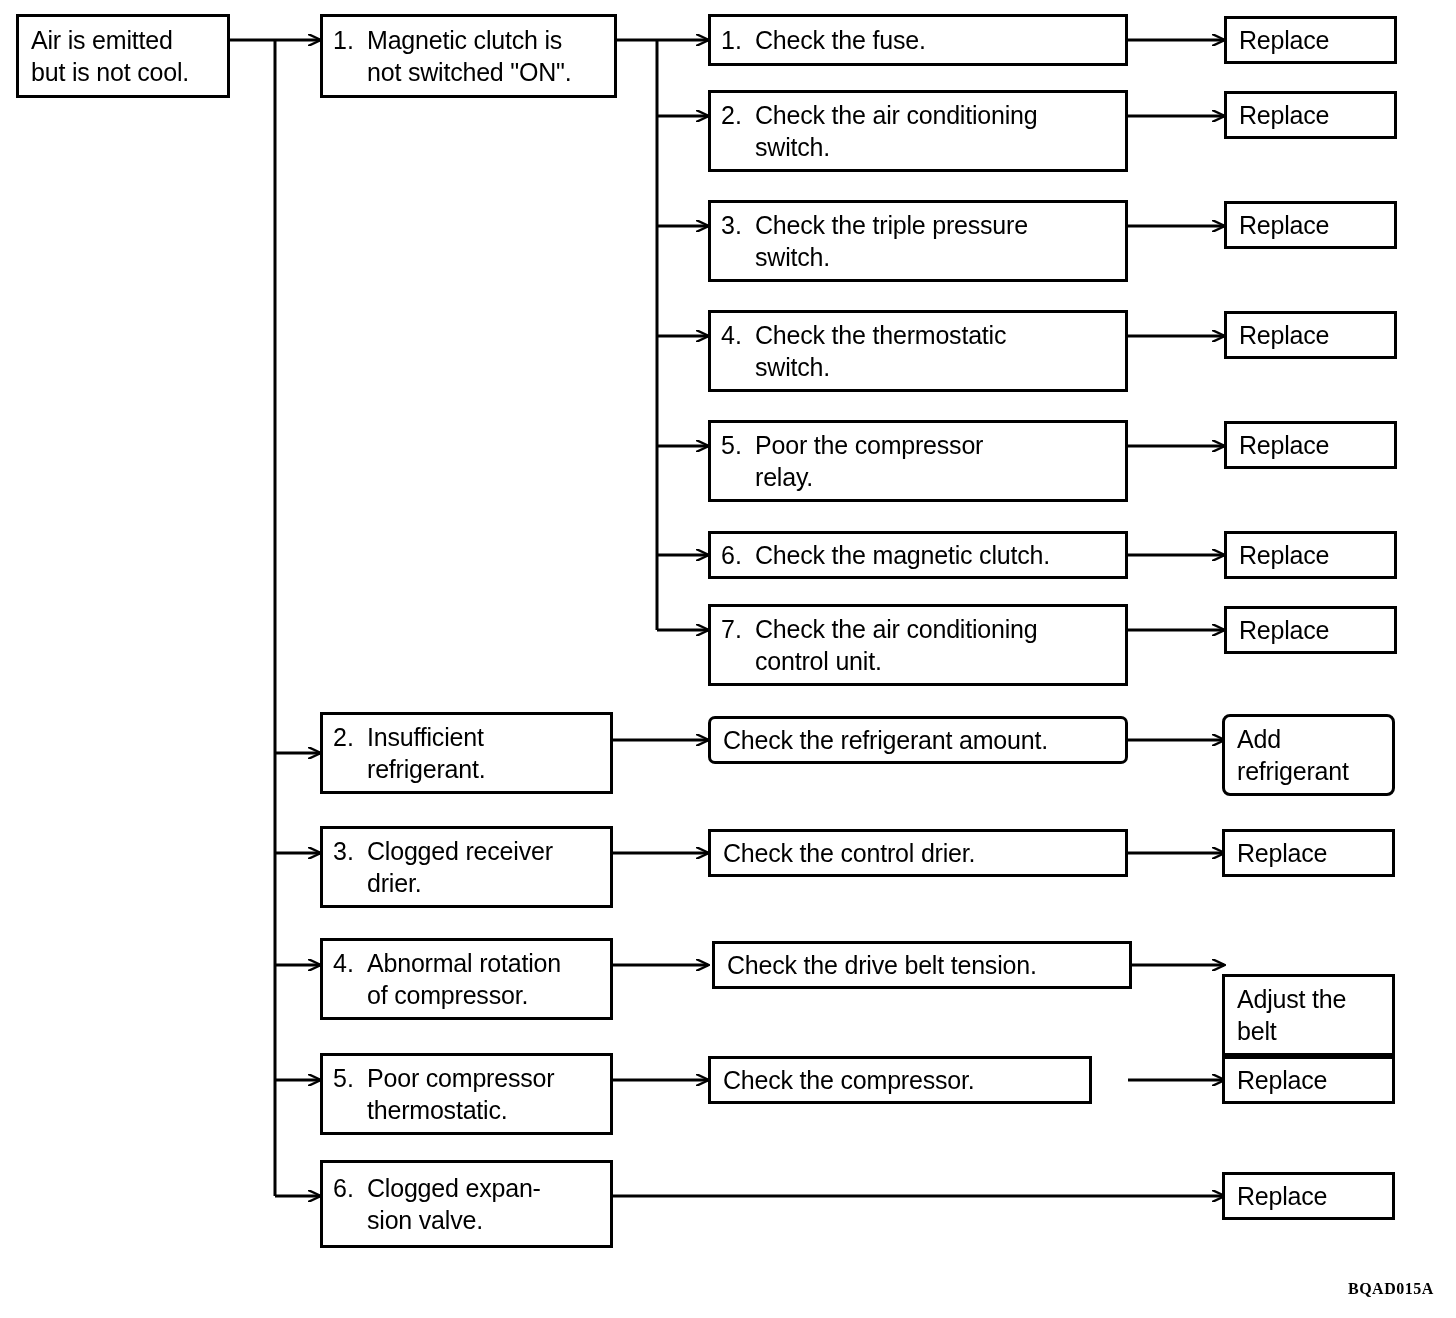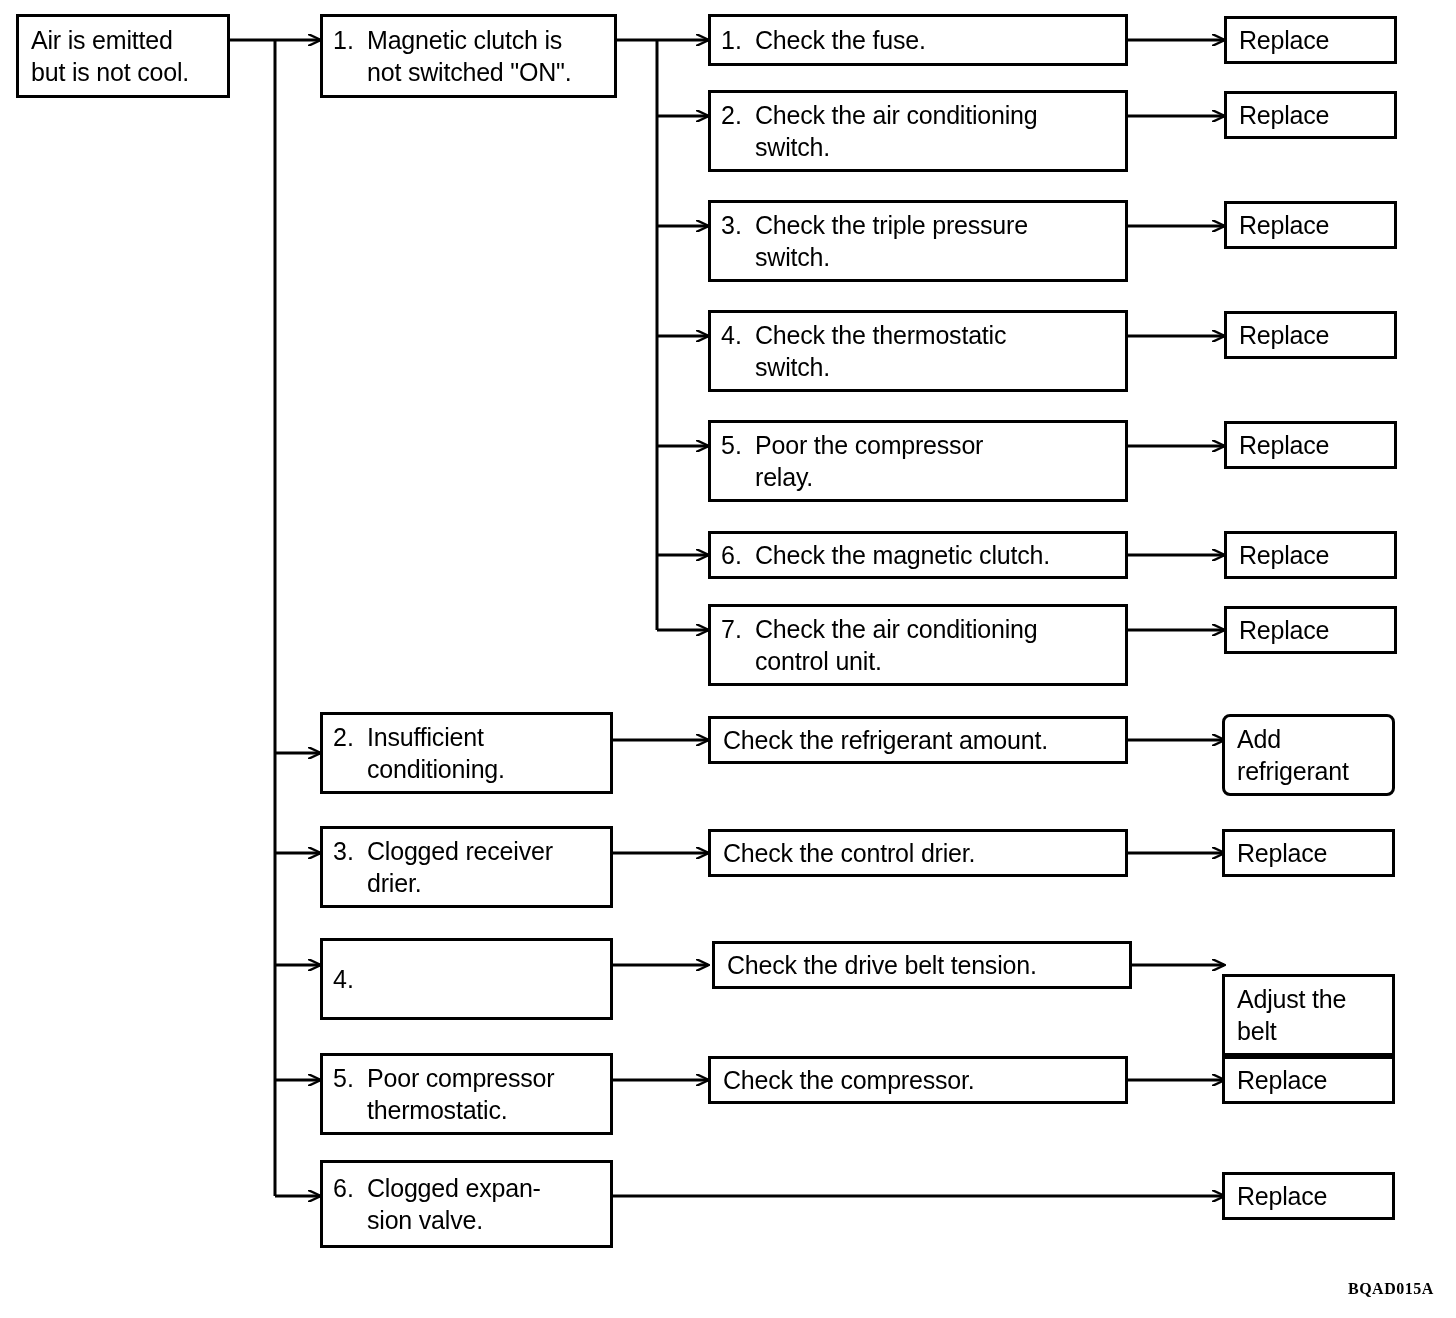--- a/index.html
+++ b/index.html
@@ -136,35 +136,37 @@
       <span class="num">1.</span>
       <span class="txt">Magnetic clutch is
 not switched  "ON".</span>
     </span>
   </div>
 
   <div class="node numbered" style="left:320px; top:712px; width:293px; height:82px;">
     <span class="rowwrap">
       <span class="num">2.</span>
       <span class="txt">Insufficient
-conditioning.</span>
+refrigerant.</span>
     </span>
   </div>
 
   <div class="node numbered" style="left:320px; top:826px; width:293px; height:82px;">
     <span class="rowwrap">
       <span class="num">3.</span>
       <span class="txt">Clogged receiver
 drier.</span>
     </span>
   </div>
 
   <div class="node numbered" style="left:320px; top:938px; width:293px; height:82px;">
     <span class="rowwrap">
       <span class="num">4.</span>
+      <span class="txt">Abnormal rotation
+of compressor.</span>
     </span>
   </div>
 
   <div class="node numbered" style="left:320px; top:1053px; width:293px; height:82px;">
     <span class="rowwrap">
       <span class="num">5.</span>
       <span class="txt">Poor compressor
 thermostatic.</span>
     </span>
   </div>
@@ -245,21 +247,21 @@
     <span class="rowwrap">
       <span class="num">7.</span>
       <span class="txt">Check the air conditioning
 control unit.</span>
     </span>
   </div>
   <div class="node" style="left:1224px; top:606px; width:173px; height:48px;">
     <span class="txt">Replace</span>
   </div>
 
-  <div class="node" style="left:708px; top:716px; width:420px; height:48px;">
+  <div class="node" style="left:708px; top:716px; width:420px; height:48px;border-radius:7px;">
     <span class="txt">Check the refrigerant amount.</span>
   </div>
   <div class="node" style="left:1222px; top:714px; width:173px; height:82px;border-radius:8px;">
     <span class="txt">Add
 refrigerant</span>
   </div>
 
   <div class="node" style="left:708px; top:829px; width:420px; height:48px;">
     <span class="txt">Check the control drier.</span>
   </div>
@@ -268,21 +270,21 @@
   </div>
 
   <div class="node" style="left:712px; top:941px; width:420px; height:48px;">
     <span class="txt">Check the drive belt tension.</span>
   </div>
   <div class="node" style="left:1222px; top:941px; width:173px; height:82px;margin-top:33px;">
     <span class="txt">Adjust the
 belt</span>
   </div>
 
-  <div class="node" style="left:708px; top:1056px; width:420px; height:48px;">
+  <div class="node" style="left:708px; top:1056px; width:384px; height:48px;">
     <span class="txt">Check the compressor.</span>
   </div>
   <div class="node" style="left:1222px; top:1056px; width:173px; height:48px;">
     <span class="txt">Replace</span>
   </div>
 
   <div class="node" style="left:1222px; top:1172px; width:173px; height:48px;">
     <span class="txt">Replace</span>
   </div>
 

